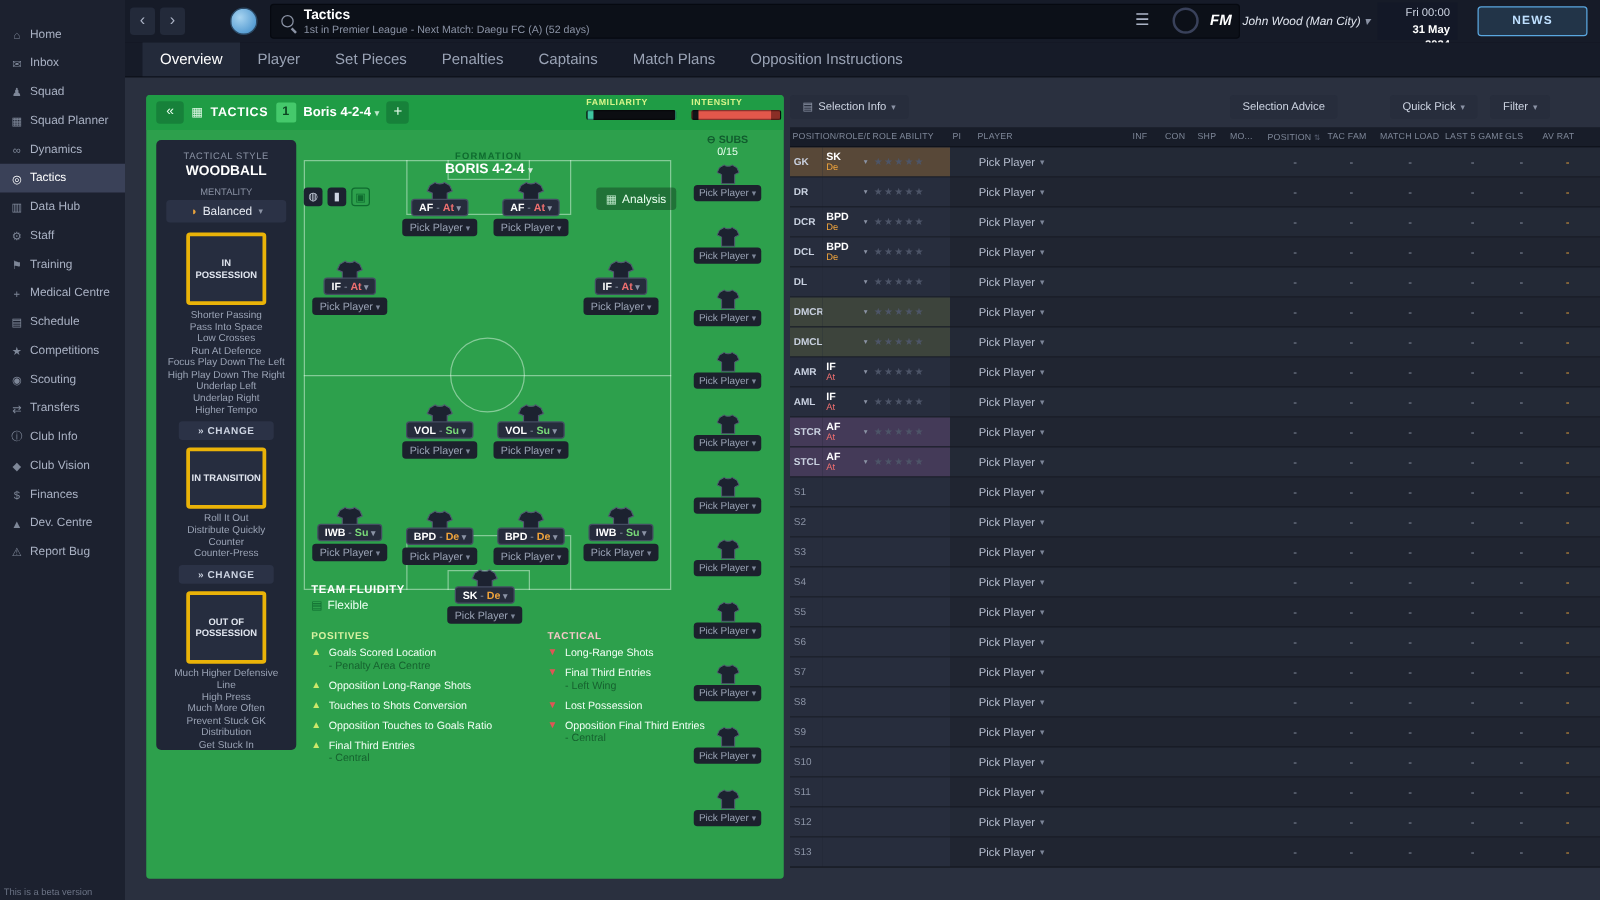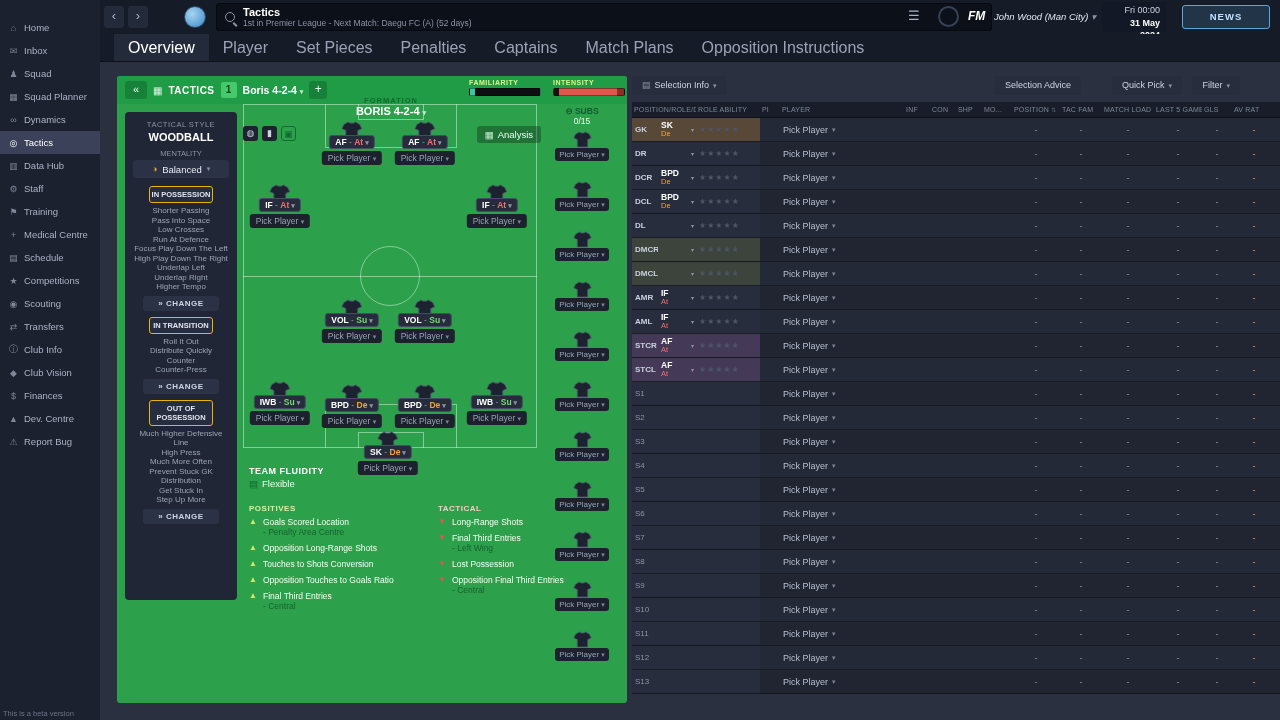--- a/index.html
+++ b/index.html
@@ -40,21 +40,21 @@
     text-align:right; padding:2px 6px; }
   #date1 { font-size:9px; color:#cdd4e2; line-height:13px; }
   #date2 { font-size:9px; font-weight:bold; color:#ffffff; line-height:12px; }
   #news-btn { position:absolute; left:1082px; top:5px; width:88px; height:24px; border:1px solid #5aa7e0;
     border-radius:3px; background:rgba(90,167,224,0.18); color:#bfe0ff; font-size:9.5px; font-weight:bold;
     text-align:center; line-height:22px; letter-spacing:1px; cursor:pointer; }
 
   
   #tabbar { position:absolute; left:100px; top:34px; width:1180px; height:28px; background:#161b28;
     border-bottom:1px solid #0d1119; display:flex; padding-left:14px; }
-  .tab { padding:0 14px; line-height:27px; font-size:16px; color:#9aa3b5; cursor:pointer; white-space:nowrap;text-align:center; }
+  .tab { padding:0 14px; line-height:27px; font-size:12px; color:#9aa3b5; cursor:pointer; white-space:nowrap;text-align:center; }
   .tab.active { color:#ffffff; background:#232a3a; }
 
   
   #content { position:absolute; left:100px; top:62px; width:1180px; height:658px; background:#2a303f; }
 
   
   #tactics-panel { position:absolute; left:17px; top:14px; width:510px; height:627px; background:#2da04c;
     border-radius:3px; overflow:hidden; }
   #tac-header { position:absolute; left:0; top:0; width:510px; height:28px; background:#1f9c45;
     display:flex; align-items:center; gap:6px; padding:0 8px; }
@@ -76,27 +76,27 @@
 
   
   #style-panel { position:absolute; left:8px; top:36px; width:112px; height:488px; background:#202636;
     border-radius:4px; padding:8px 4px; overflow:hidden; }
   #style-title { text-align:center; font-size:7.5px; color:#8b93a5; letter-spacing:0.5px; }
   #style-name { text-align:center; font-size:11px; font-weight:bold; color:#ffffff; margin:2px 0 6px; }
   #ment-lbl { text-align:center; font-size:7.5px; color:#8b93a5; margin-bottom:2px; }
   #ment-pill { margin:0 4px 8px; background:#2b3246; border-radius:3px; height:18px; display:flex;
     align-items:center; justify-content:center; gap:5px; font-size:9.5px; color:#e6eaf2; cursor:pointer; }
   .sec-title { margin:6px 20px 3px; text-align:center; font-size:7.5px; font-weight:bold; color:#dfe4ee;
-    border:1px solid #eab308; border-radius:3px; padding:3px 0; background:#262d3f; }
+    border:3px solid #eab308; border-radius:3px; padding:17px 0; background:#262d3f; }
   .sec-item { text-align:center; font-size:8px; color:#9aa3b5; line-height:9.5px; padding:0 2px; }
   .sec-change { margin:4px 14px 2px; text-align:center; font-size:8px; font-weight:bold; color:#cdd4e2;
     background:#2b3246; border-radius:3px; padding:3px 0; cursor:pointer; letter-spacing:0.5px; }
 
   
-  #pitch-wrap { position:absolute; left:124px; top:20px; width:300px; height:390px; }
+  #pitch-wrap { position:absolute; left:124px; top:44px; width:300px; height:390px; }
   #formation-lbl { position:absolute; left:0; top:0; width:100%; text-align:center; z-index:3; }
   #formation-lbl .f1 { font-size:7.5px; font-weight:bold; color:#0f6b2f; letter-spacing:1px; }
   #formation-lbl .f2 { font-size:11px; font-weight:bold; color:#ffffff; cursor:pointer; }
   .pline { position:absolute; border:1px solid rgba(240,255,244,0.45); }
   #p-outline { left:2px; top:8px; width:294px; height:344px; }
   #p-half { left:2px; top:180px; width:294px; height:0; border-width:1px 0 0 0; }
   #p-circle { left:119px; top:150px; width:60px; height:60px; border-radius:50%; }
   #p-box-top { left:84px; top:8px; width:132px; height:44px; border-top:none; }
   #p-six-top { left:117px; top:8px; width:66px; height:16px; border-top:none; }
   #p-box-bot { left:84px; top:308px; width:132px; height:44px; border-bottom:none; }
@@ -140,21 +140,21 @@
   #subs-head .cnt { display:block; color:#eafff0; font-weight:normal; font-size:8.5px; }
   .sub-slot { height:50px; display:flex; flex-direction:column; align-items:center; justify-content:flex-start; padding-top:5px; }
   .pick-chip.small { margin-top:0; padding:2px 4px; font-size:8px; }
 
   
   #sel-panel { position:absolute; left:532px; top:14px; width:648px; height:627px; }
   #sel-toolbar { position:relative; height:22px; }
   .tool-btn { position:absolute; top:0; height:19px; background:#272d3c; border-radius:3px; color:#cdd4e2;
     font-size:9px; padding:0 10px; line-height:19px; cursor:pointer; white-space:nowrap; }
   #sel-info { left:0; } 
-  #sel-advice { right:199px; } #quick-pick { right:98px; } #filter-btn { right:40px; }
+  #sel-advice { right:210px; } #quick-pick { right:98px; } #filter-btn { right:40px; }
   .tool-btn .car { color:#8b93a5; font-size:7px; margin-left:4px; }
   .tool-btn .ic { color:#8b93a5; margin-right:4px; }
   #sel-table { position:absolute; left:0; top:26px; width:648px; background:#181d29; }
   .grid-row { display:grid; grid-template-columns:26px 38px 64px 20px 124px 26px 26px 26px 30px 48px 42px 52px 48px 30px 44px; }
   #thead { height:16px; align-items:center; background:#181d29; border-bottom:1px solid #0d1119; }
   .th { font-size:7px; color:#7e8798; letter-spacing:0.2px; white-space:nowrap; overflow:hidden; padding:0 2px; cursor:pointer; }
   .th .sort { font-size:6px; color:#5a6275; }
   .trow { height:24px; border-bottom:1px solid rgba(0,0,0,0.3); }
   .trow:nth-child(odd)  { background:#232936; }
   .trow:nth-child(even) { background:#202531; }

